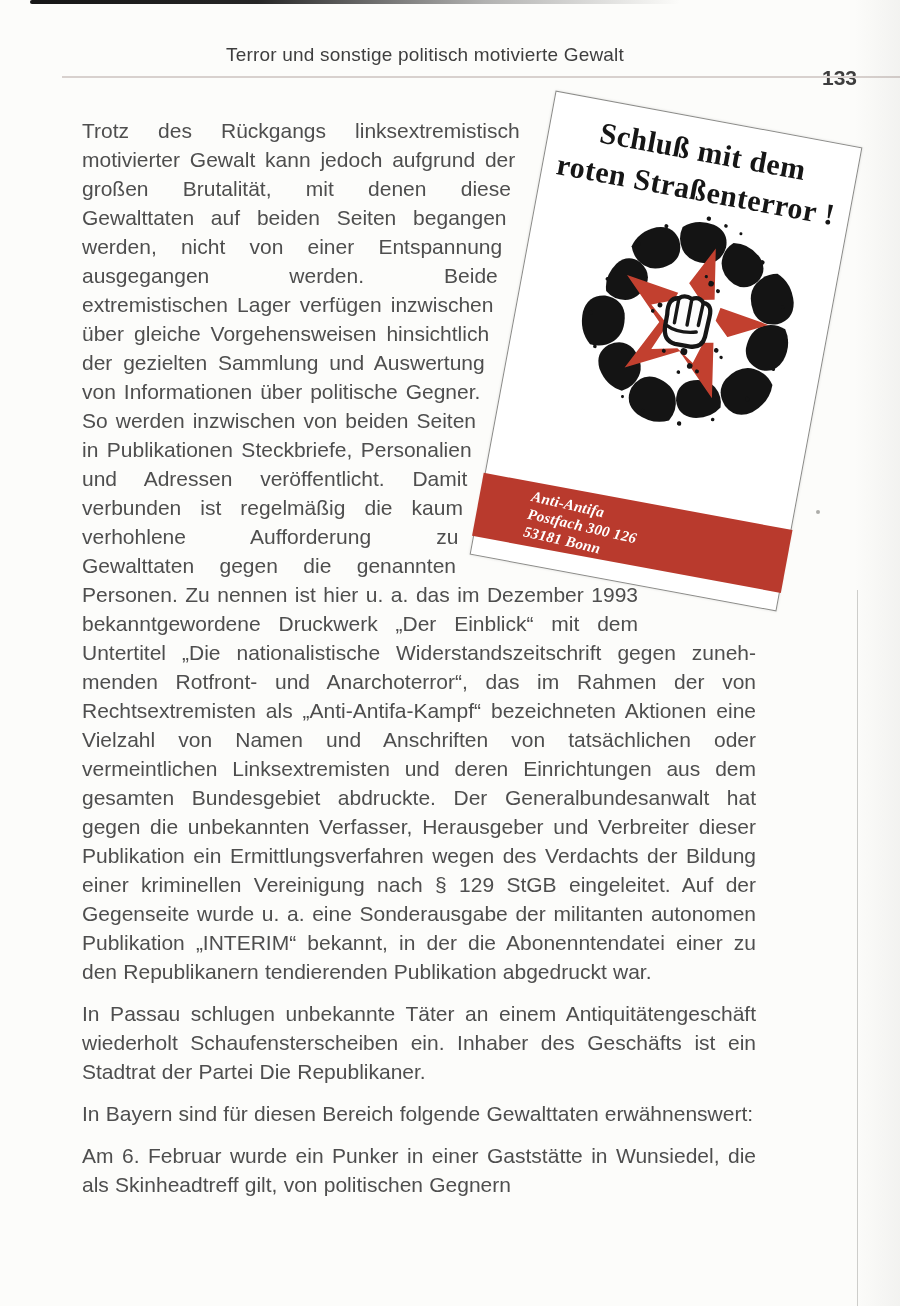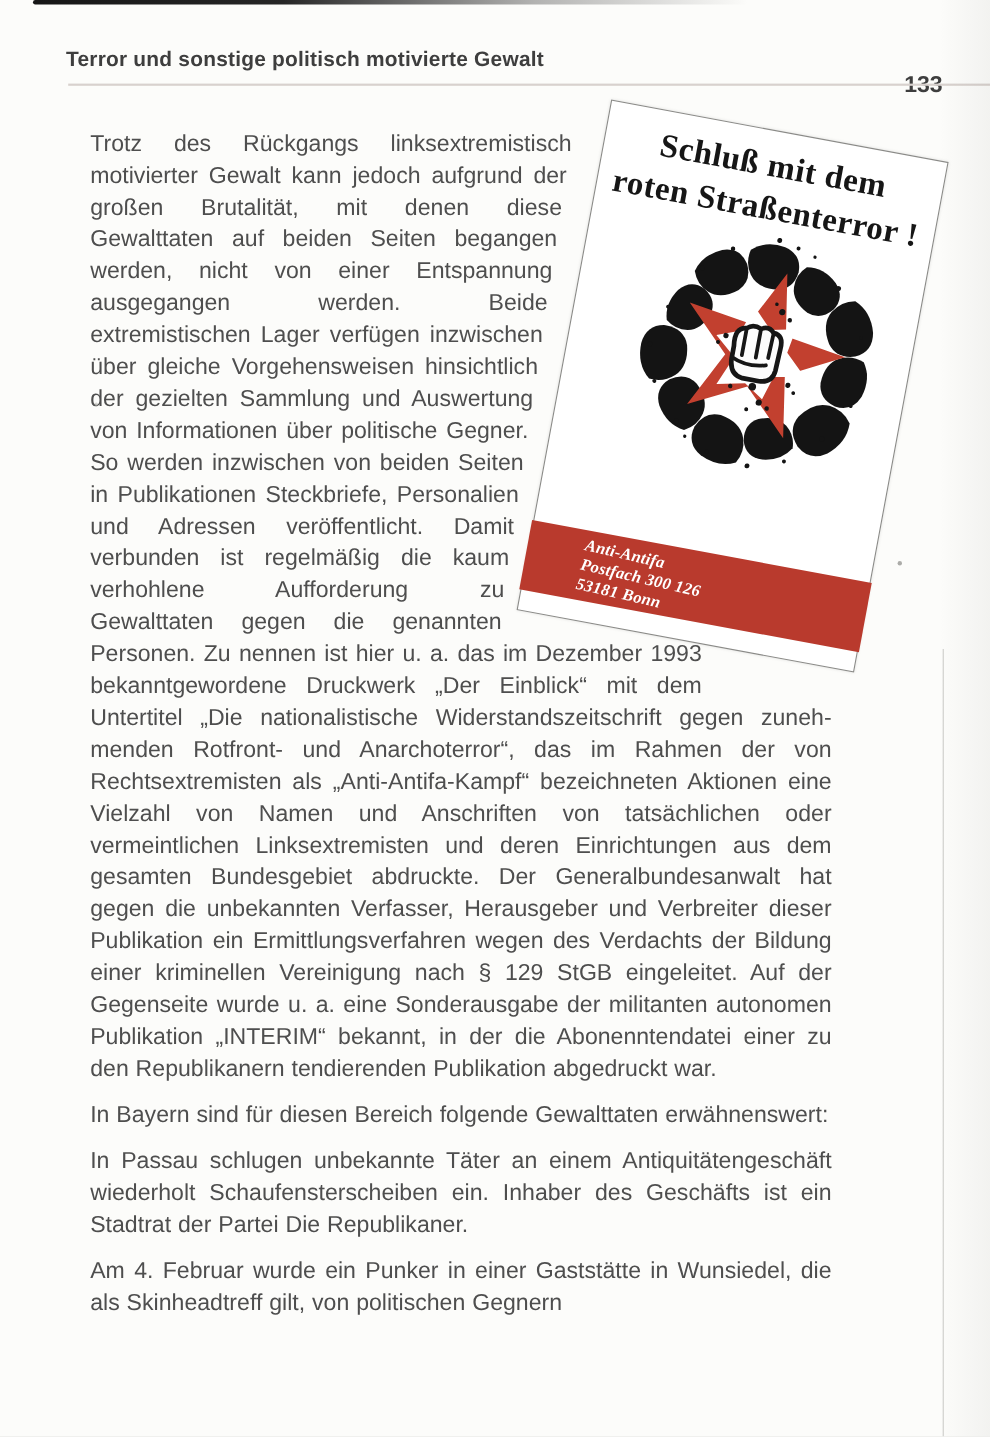--- a/index.html
+++ b/index.html
@@ -17,22 +17,22 @@
   .edge-shade {
     position:absolute; top:0; right:0; width:46px; height:100%;
     background:linear-gradient(to right, rgba(60,60,55,0) 0%, rgba(60,60,55,.05) 100%);
   }
   .edge-line { position:absolute; right:42px; top:590px; width:1px; height:716px; background:rgba(120,120,115,.35); }
   .speck1 { position:absolute; left:816px; top:510px; width:4px; height:4px; border-radius:50%; background:#8a8a86; opacity:.7; }
   .speck2 { position:absolute; left:86px; top:366px; width:3px; height:3px; border-radius:50%; background:#b9b9b4; opacity:.6; }
 
   
   .hdr-title {
-    position:absolute; top:44px; left:60px; right:110px; text-align:left;
-    font-size:19px; font-weight:700; color:#3e3e3e; letter-spacing:.2px;
+    position:absolute; top:44px; left:60px; right:110px; text-align:center;
+    font-size:19px; font-weight:400; color:#3e3e3e; letter-spacing:.2px;
   }
   .hdr-num { position:absolute; top:42px; right:43px; font-size:21px; font-weight:700; color:#3e3e3e;margin-top:24px; }
   .hdr-rule { position:absolute; top:76px; left:62px; right:0; height:2px; background:#d8d1ce; }
 
   
   .content {
     position:absolute; left:70px; top:116px; width:686px;
     font-size:21px; line-height:29px; color:#4e4e4e;
     text-align:justify; word-spacing:.02em;
   }
@@ -72,23 +72,23 @@
   <div class="scan-top-artifact"></div>
 
   <div class="hdr-title">Terror und sonstige politisch motivierte Gewalt</div>
   <div class="hdr-num">133</div>
   <div class="hdr-rule"></div>
 
   <main class="content">
     <div class="wrap-a"></div>
     <div class="wrap-b"></div>
     <p>Trotz des Rückgangs linksextremistisch motivier­ter Gewalt kann jedoch aufgrund der großen Brutalität, mit denen diese Gewalttaten auf bei­den Seiten begangen werden, nicht von einer Entspannung ausgegangen werden. Beide extremistischen Lager verfügen inzwischen über gleiche Vorgehensweisen hinsichtlich der gezielten Sammlung und Auswertung von Informationen über politische Gegner. So werden inzwischen von beiden Seiten in Publikationen Steckbriefe, Personalien und Adressen veröffentlicht. Damit verbunden ist regelmäßig die kaum verhohlene Auf­forderung zu Gewalttaten gegen die genannten Personen. Zu nennen ist hier u. a. das im Dezember 1993 bekanntge­wordene Druckwerk „Der Einblick“ mit dem Unterti­tel „Die nationalistische Widerstandszeitschrift gegen zuneh­menden Rotfront- und Anarchoterror“, das im Rahmen der von Rechtsextremisten als „Anti-Antifa-Kampf“ bezeichneten Aktionen eine Vielzahl von Namen und Anschriften von tatsächlichen oder vermeintlichen Linksextremisten und deren Einrichtungen aus dem gesamten Bundesgebiet abdruckte. Der Generalbundesanwalt hat gegen die unbekannten Ver­fasser, Herausgeber und Verbreiter dieser Publikation ein Ermittlungsverfahren wegen des Verdachts der Bildung einer kriminellen Vereinigung nach § 129 StGB eingeleitet. Auf der Gegenseite wurde u. a. eine Sonderausgabe der militanten autonomen Publikation „INTERIM“ bekannt, in der die Abo­nenntendatei einer zu den Republikanern tendierenden Publi­kation abgedruckt war.</p>
+    <p>In Passau schlugen unbekannte Täter an einem Antiquitäten­geschäft wiederholt Schaufensterscheiben ein. Inhaber des Geschäfts ist ein Stadtrat der Partei Die Republikaner.</p>
     <p>In Bayern sind für diesen Bereich folgende Gewalttaten er­wähnenswert:</p>
-    <p>In Passau schlugen unbekannte Täter an einem Antiquitäten­geschäft wiederholt Schaufensterscheiben ein. Inhaber des Geschäfts ist ein Stadtrat der Partei Die Republikaner.</p>
-    <p>Am 4. Februar wurde ein Punker in einer Gaststätte in Wunsiedel, die als Skinheadtreff gilt, von politischen Gegnern</p>
+    <p>Am 6. Februar wurde ein Punker in einer Gaststätte in Wunsiedel, die als Skinheadtreff gilt, von politischen Gegnern</p>
   </main>
 
   <aside class="poster">
     <div class="poster-title">
       <div>Schluß mit dem</div>
       <div>roten Straßenterror !</div>
     </div>
 
     <svg class="emblem" viewBox="-110 -110 220 220" xmlns="http://www.w3.org/2000/svg">
       <defs>

